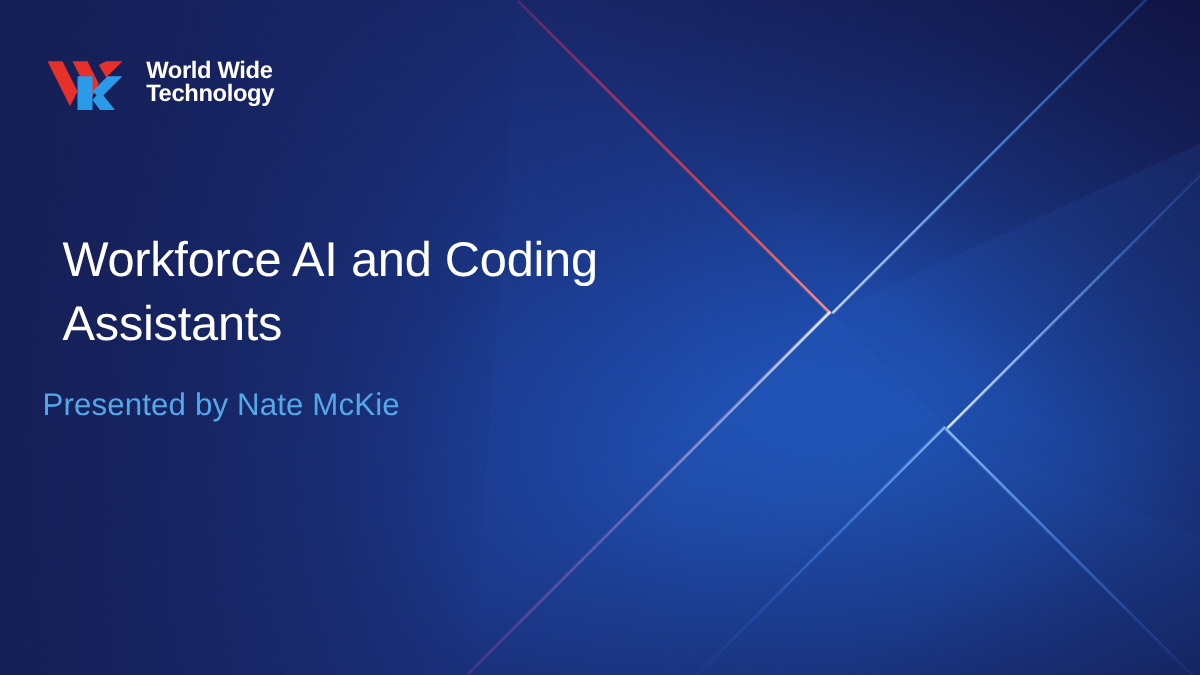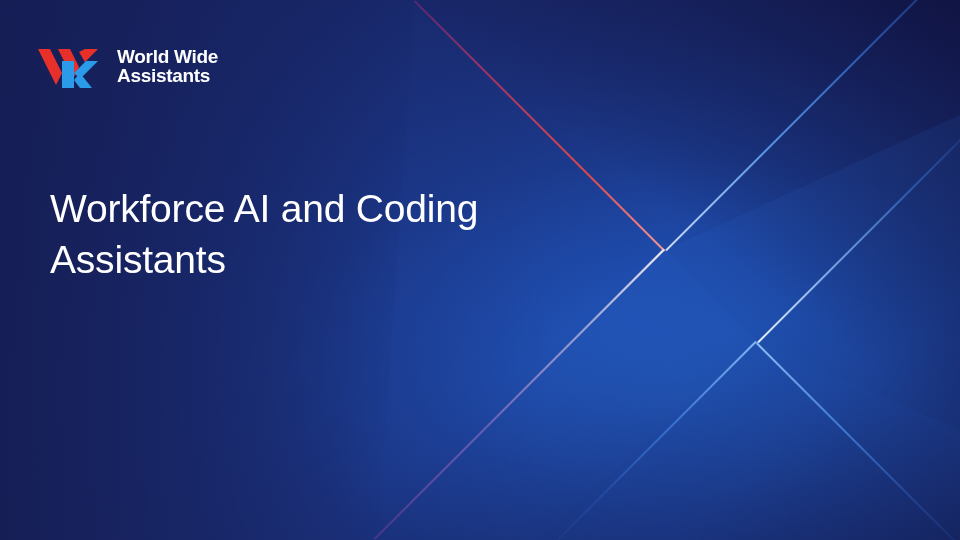--- a/index.html
+++ b/index.html
@@ -240,19 +240,20 @@
       <path d="M0 9 L12 9 L24 33 L18 45 Z" fill="#e8302a"></path>
       <path d="M20 9 L32 9 L41 27 L35 39 Z" fill="#e8302a"></path>
       <path d="M47 9 L60 9 L47 22 L41 12 Z" fill="#e8302a"></path>
 
       <path d="M24 21 L36 21 L36 48 L24 48 Z" fill="#2b9ae8"></path>
       <path d="M36 33 L48 21 L60 21 L42 39 Z" fill="#2b9ae8"></path>
       <path d="M42 33 L54 48 L42 48 L36 40 Z" fill="#2b9ae8"></path>
     </svg>
     <span class="logo-word">
       <span>World Wide</span>
-      <span>Assistants</span>
+      <span>Technology</span>
     </span>
   </div>
 
   <h1 class="title">Workforce AI and Coding Assistants</h1>
+  <p class="subtitle">Presented by Nate McKie</p>
 
 </div>
 
 </body></html>

